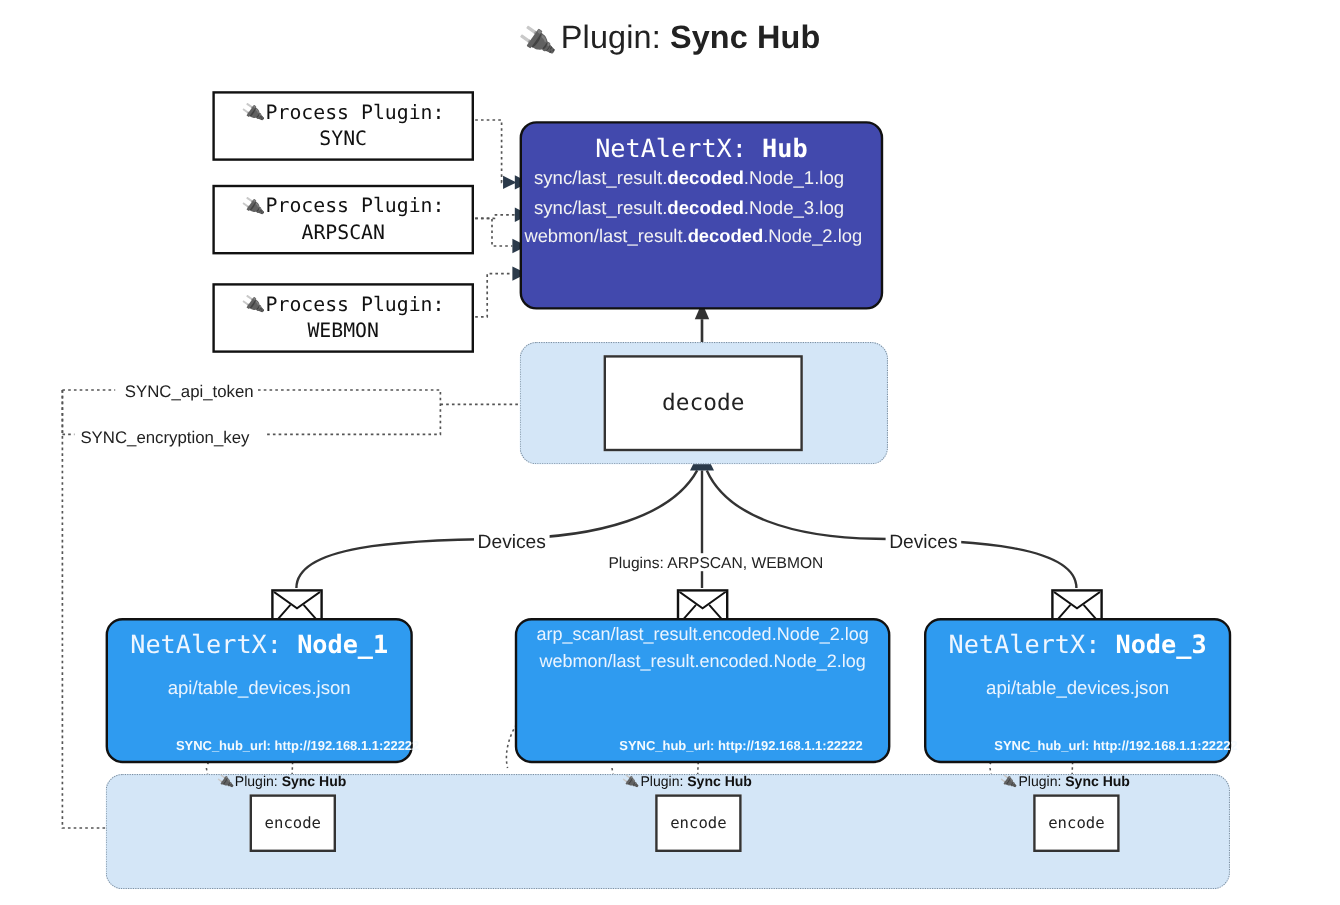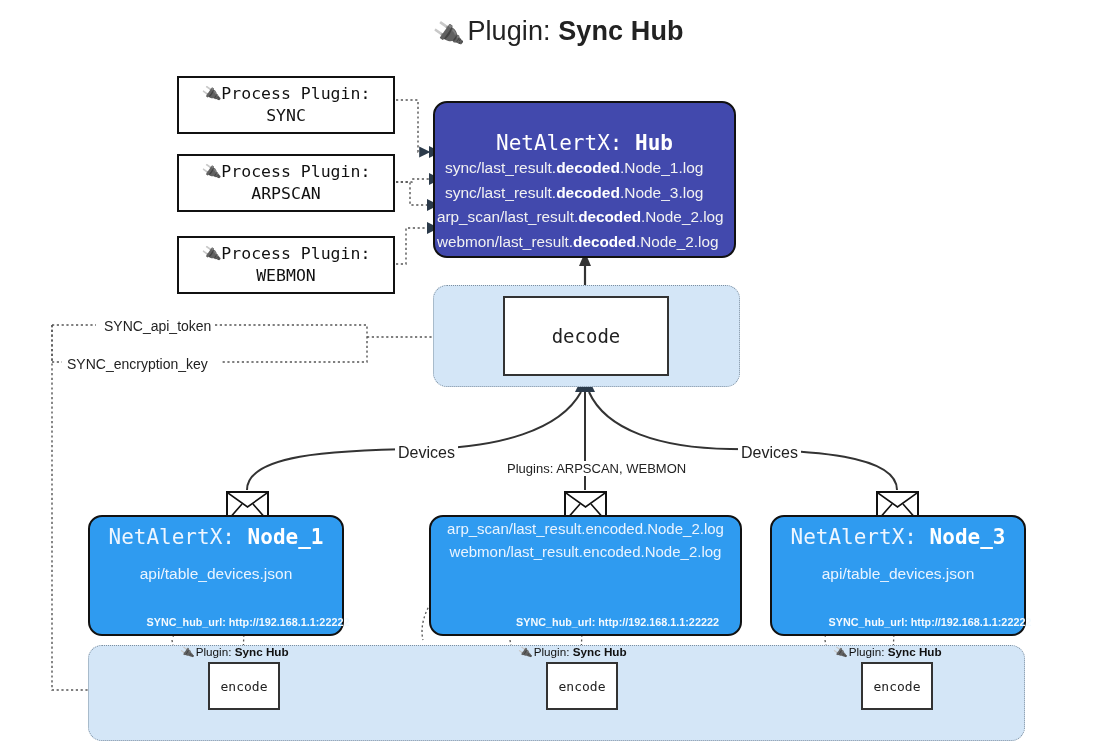--- a/index.html
+++ b/index.html
@@ -43,21 +43,21 @@
   .pbox .l1 .ic{font-family:"Liberation Sans",sans-serif;font-size:15px;display:inline-block;transform:rotate(-10deg);margin-right:1px;}
   .pbox .l2{white-space:nowrap;}
 
   
   .hub{
     position:absolute;left:433px;top:101px;width:303px;height:157px;
     background:#4249ad;border:2.5px solid #111;border-radius:14px;
     box-sizing:border-box;color:#fff;
   }
   .hub .hubtitle{
-    text-align:center;margin-top:28px;
+    text-align:center;margin-top:9px;
     font-family:"DejaVu Sans Mono", monospace;
     font-size:21px;color:#fff;
   }
   .hub .hubtitle b{font-weight:bold;}
   .hub .row{
     font-size:15.5px;color:#f2f2f2;
     white-space:nowrap;line-height:1.62;
     padding-left:10px;
   }
   .hub .row b{color:#fff;font-weight:bold;}
@@ -224,21 +224,20 @@
     <div class="l2">WEBMON</div>
   </div>
 
   <div class="hub">
     <div class="hubtitle">
       <span>NetAlertX:</span>
       <b>Hub</b>
     </div>
     <div class="row"><span>sync/last_result.</span><b>decoded</b><span>.Node_1.log</span></div>
     <div class="row"><span>sync/last_result.</span><b>decoded</b><span>.Node_3.log</span></div>
-    <div class="row wide"><span>arp_scan/last_result.</span><b>decoded</b><span>.Node_2.log</span></div>
     <div class="row wide"><span>webmon/last_result.</span><b>decoded</b><span>.Node_2.log</span></div>
   </div>
 
   <div class="bluebox" id="decode-container"></div>
   <div class="wbox" id="decode-box">decode</div>
 
   <div class="flabel" id="label-sync-api-token">SYNC_api_token</div>
   <div class="flabel" id="label-sync-enc-key">SYNC_encryption_key</div>
 
   <div class="flabel" id="label-devices-left">Devices</div>

